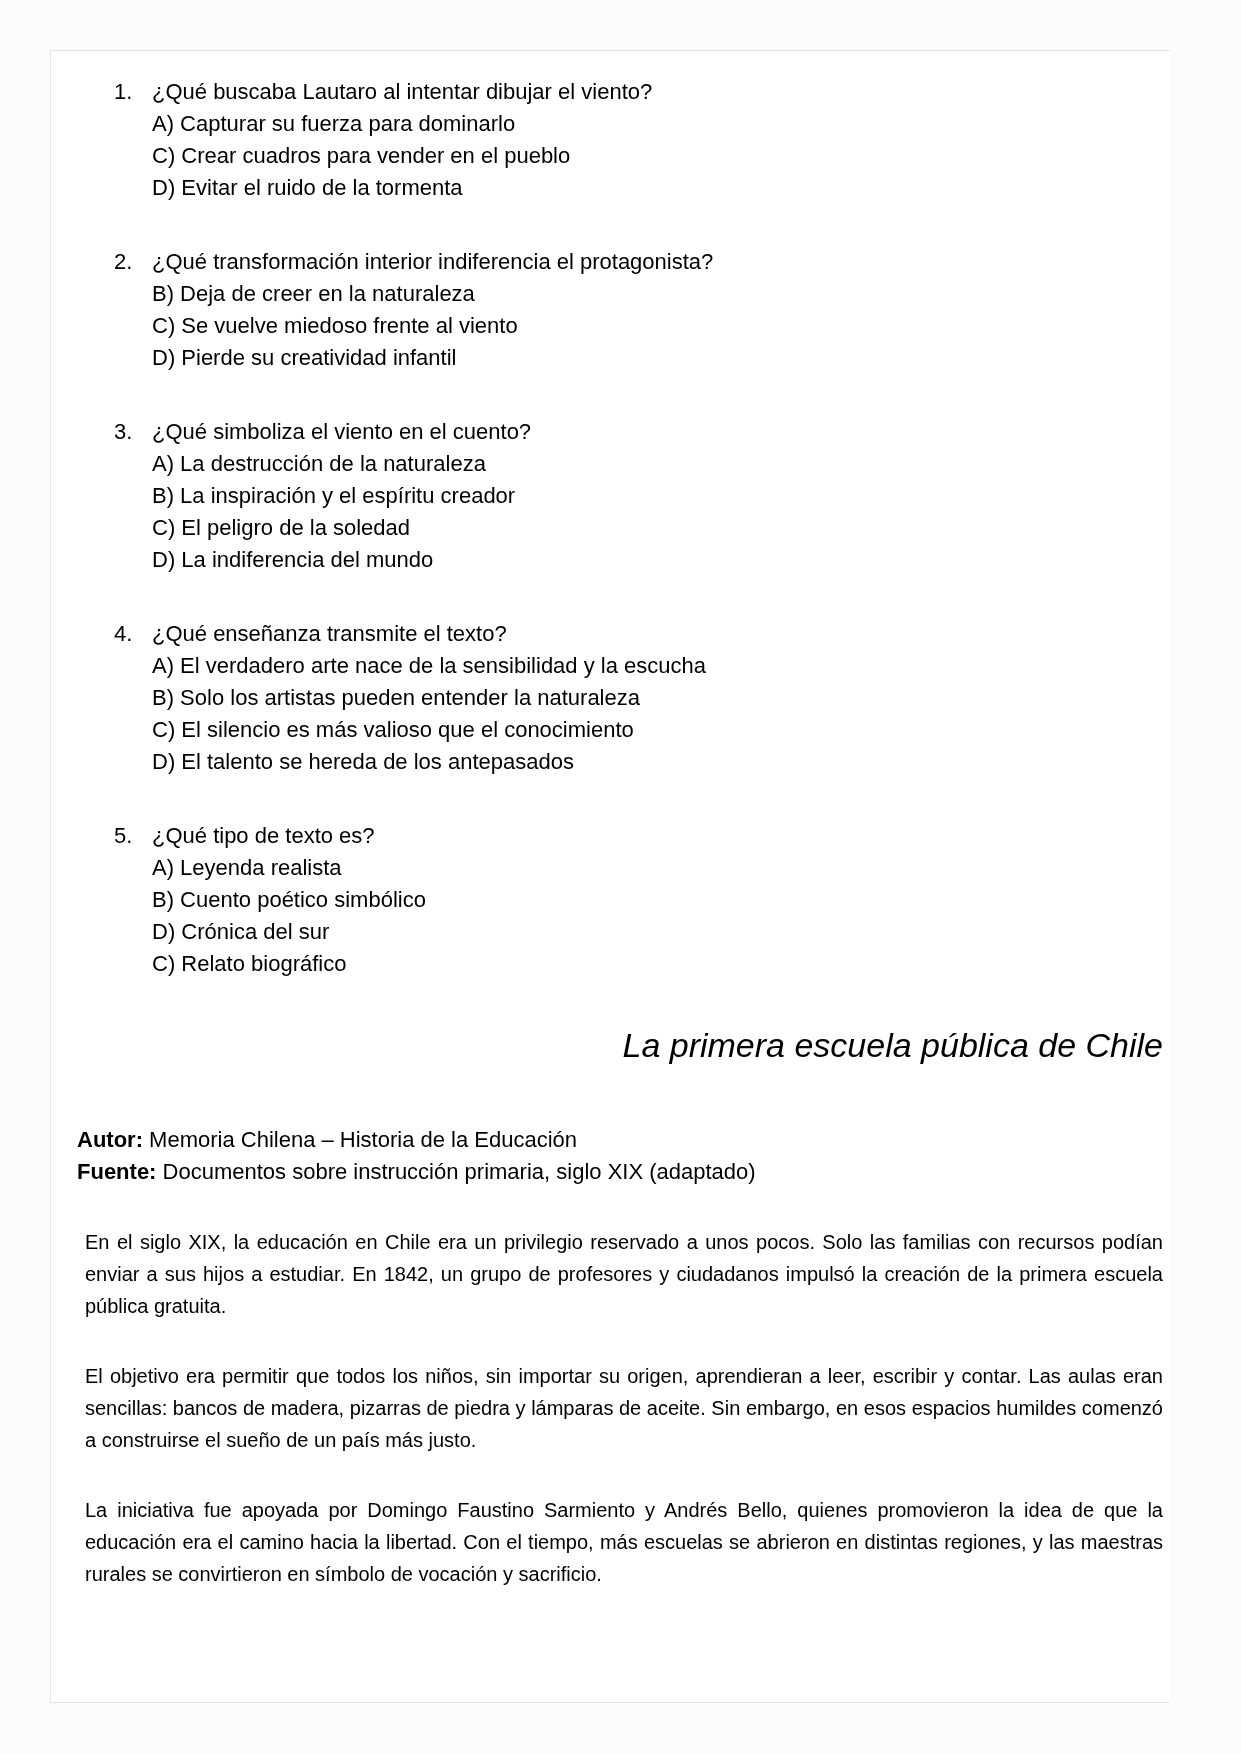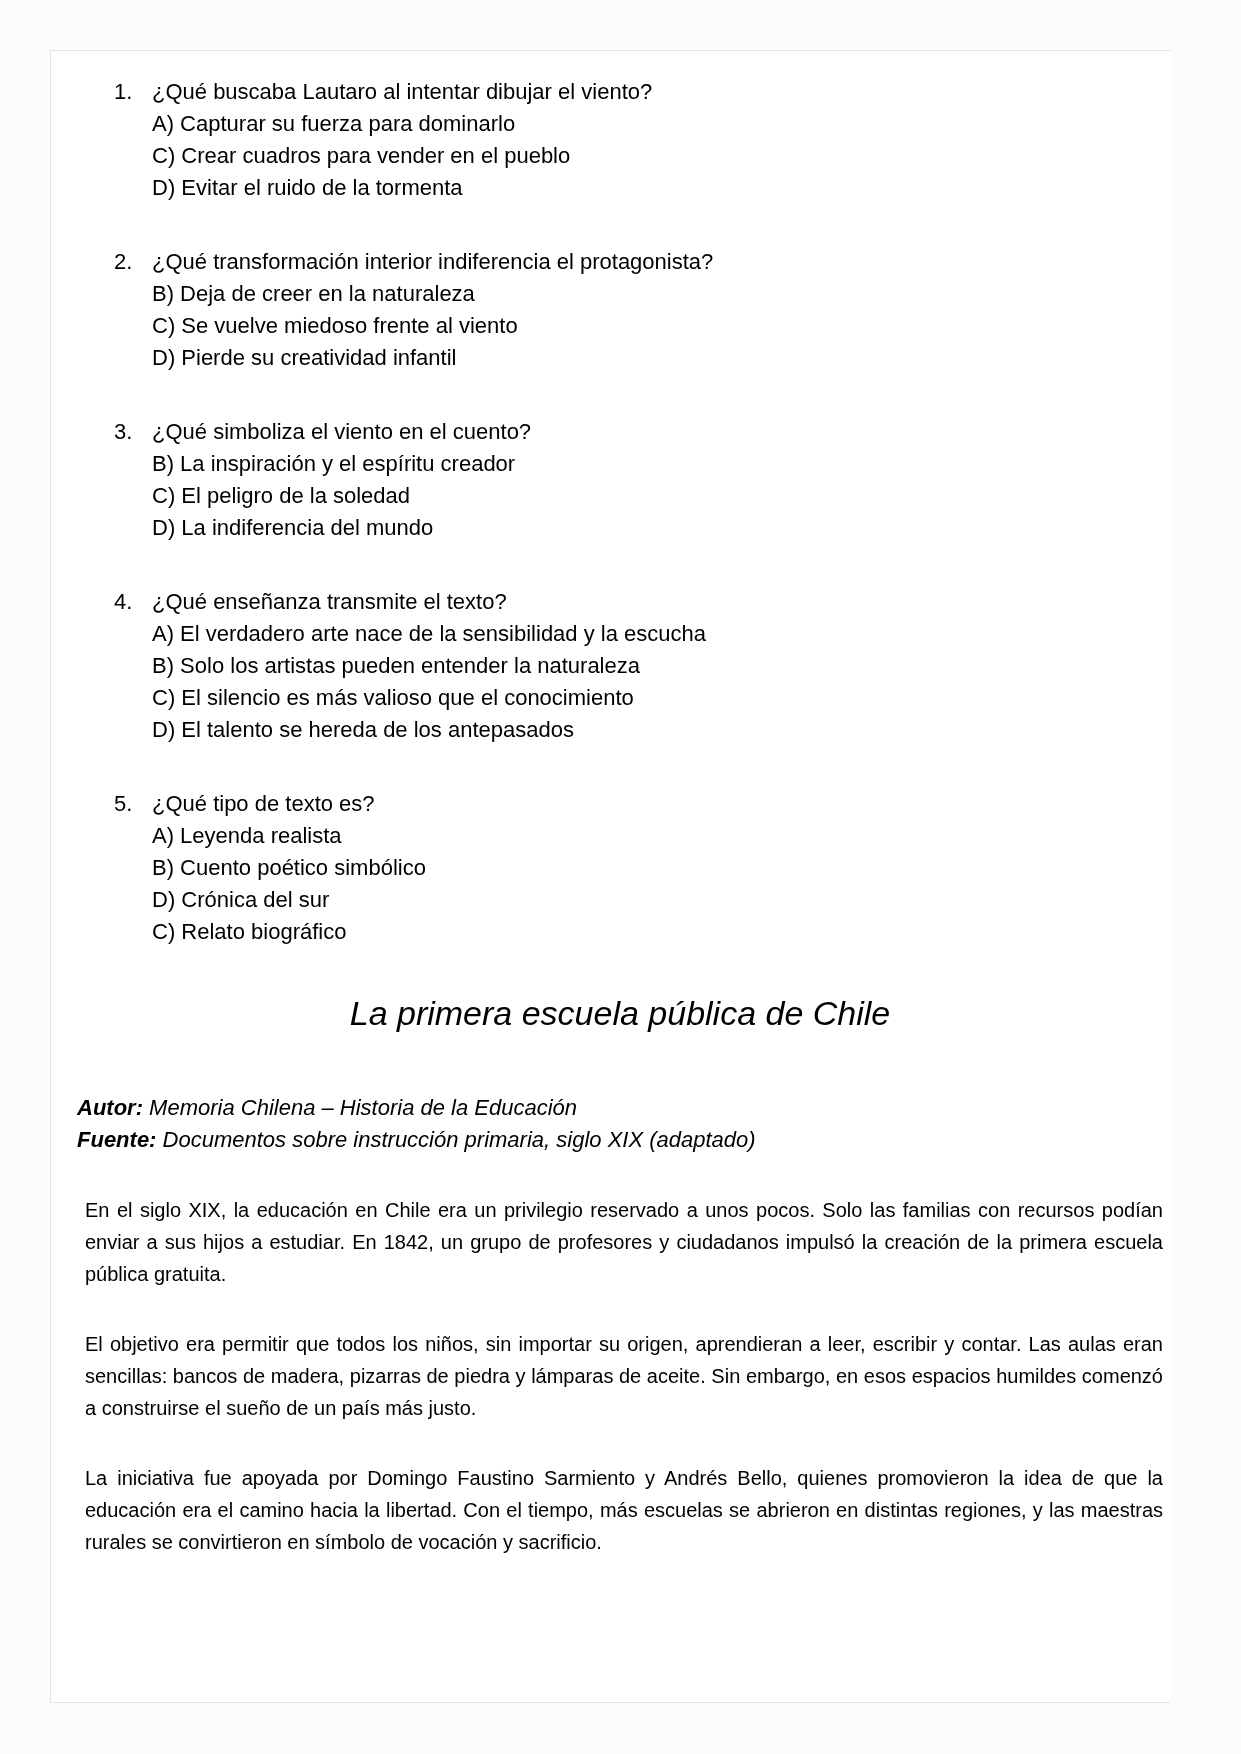--- a/index.html
+++ b/index.html
@@ -26,31 +26,30 @@
     margin-left: 37px;
     font-size: 22px;
     line-height: 32px;
   }
   .question-block { margin-bottom: 42px; }
   .q-line { white-space: nowrap; }
   .q-num { display: inline-block; width: 38px; }
   .q-opt { padding-left: 38px; }
   .article-title {
     margin-top: 18px;
-    text-align: center;
+    text-align: right;
     font-size: 34px;
     line-height: 46px;
     font-style: italic;
     font-weight: normal;
   }
   .meta {
     margin-top: 56px;
     font-size: 22px;
     line-height: 32px;
-    font-style: italic;
   }
   .meta b { font-weight: bold; }
   .article-paragraph {
     margin-top: 38px;
     font-size: 20px;
     line-height: 32px;
     text-align: justify;
     margin-left: 8px;
   }
 </style>
@@ -71,20 +70,21 @@
 
       <div class="question-block">
         <div class="q-line"><span class="q-num">2.</span><span>¿Qué transformación interior indiferencia el protagonista?</span></div>
         <div class="q-opt">B) Deja de creer en la naturaleza</div>
         <div class="q-opt">C) Se vuelve miedoso frente al viento</div>
         <div class="q-opt">D) Pierde su creatividad infantil</div>
       </div>
 
       <div class="question-block">
         <div class="q-line"><span class="q-num">3.</span><span>¿Qué simboliza el viento en el cuento?</span></div>
+        <div class="q-opt">A) La destrucción de la naturaleza</div>
         <div class="q-opt">B) La inspiración y el espíritu creador</div>
         <div class="q-opt">C) El peligro de la soledad</div>
         <div class="q-opt">D) La indiferencia del mundo</div>
       </div>
 
       <div class="question-block">
         <div class="q-line"><span class="q-num">4.</span><span>¿Qué enseñanza transmite el texto?</span></div>
         <div class="q-opt">A) El verdadero arte nace de la sensibilidad y la escucha</div>
         <div class="q-opt">B) Solo los artistas pueden entender la naturaleza</div>
         <div class="q-opt">C) El silencio es más valioso que el conocimiento</div>

